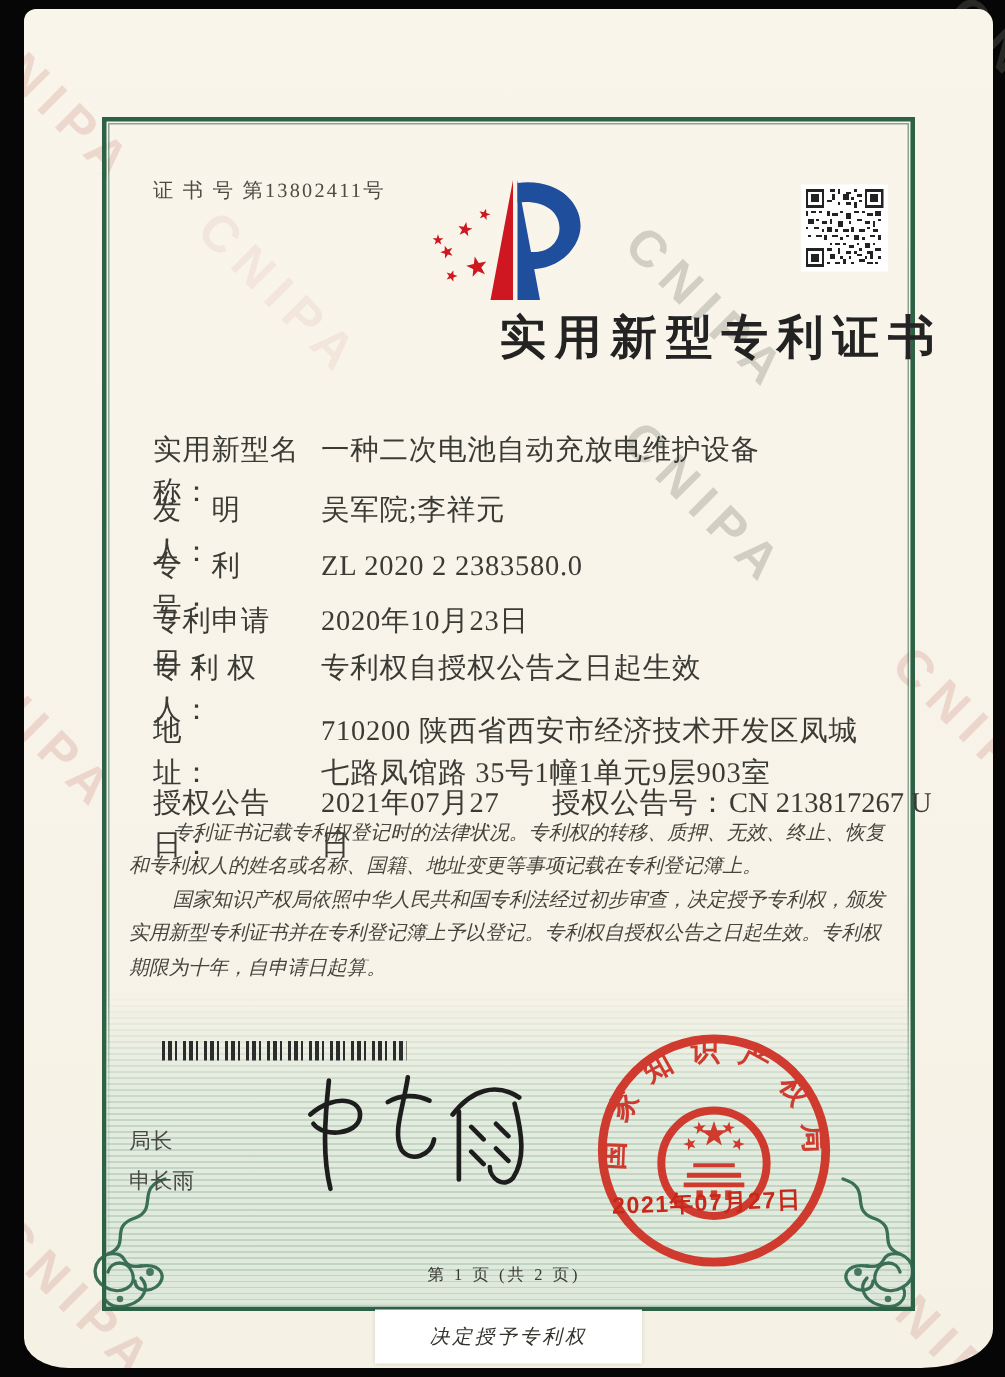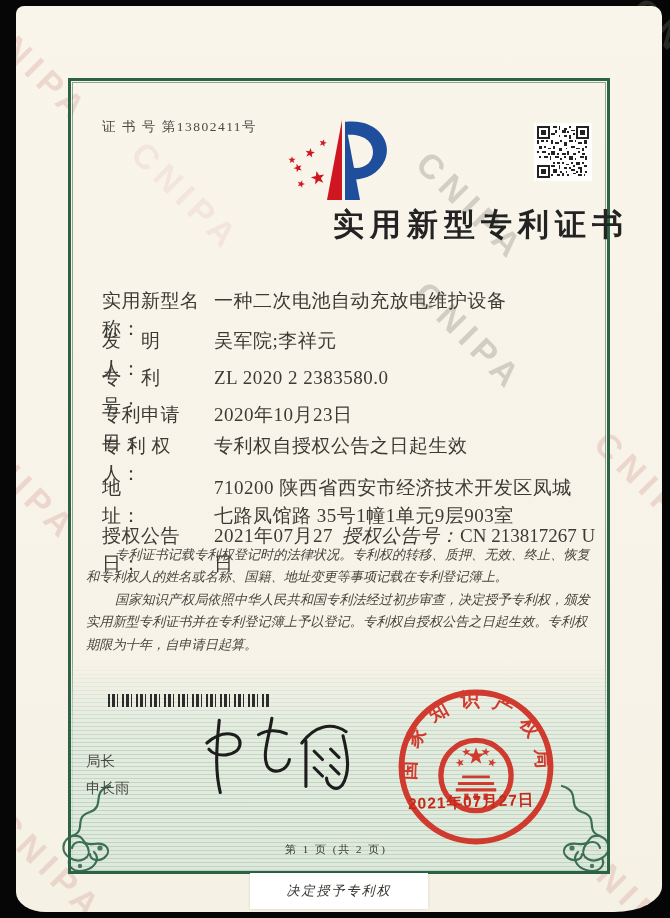--- a/index.html
+++ b/index.html
@@ -23,21 +23,21 @@
       -webkit-mask-image:linear-gradient(180deg,transparent 0%,#000 40%);
       mask-image:linear-gradient(180deg,transparent 0%,#000 40%);}
   .certno{position:absolute;left:86px;top:112px;font-size:13.5px;color:#4b4b44;letter-spacing:1.5px;}
   .qr{position:absolute;left:518px;top:117px;width:58px;height:58px;background:#fff;padding:3px;box-sizing:border-box;}
   .logo{position:absolute;left:255px;top:104px;width:136px;height:96px;}
   .title{position:absolute;left:52px;top:198px;width:561px;text-align:right;
          font-size:31px;font-weight:bold;color:#232323;letter-spacing:6px;}
   .field{position:absolute;left:86px;width:478px;display:flex;font-size:19px;color:#3b3b35;line-height:1.45;}
   .field .lab{flex:0 0 112px;letter-spacing:.5px;}
   .field .val{flex:1;letter-spacing:.5px;}
-  .field .lab2{flex:0 0 118px;letter-spacing:.5px;font-style:italic;}
+  .field .lab2{flex:0 0 118px;margin-left:26px;letter-spacing:.5px;}
   .field .val2{flex:0 0 auto;}
   .paras{position:absolute;left:70px;top:538px;width:504px;font-size:13.2px;line-height:1.7;
          color:#45453d;font-style:italic;}
   .paras p{margin:0;text-indent:2.2em;}
   .barcode{position:absolute;left:92px;top:688px;width:163px;height:13px;
       background:repeating-linear-gradient(90deg,#2c2c2c 0 2px,transparent 2px 4px,#2c2c2c 4px 7px,transparent 7px 9px,#2c2c2c 9px 10px,transparent 10px 14px);}
   .officer{position:absolute;left:70px;top:742px;font-size:14.5px;color:#4a4a44;line-height:27px;
            font-family:"Liberation Sans","DejaVu Sans",sans-serif;}
   .sig{position:absolute;left:180px;top:704px;width:160px;height:98px;}
   .seal{position:absolute;left:380px;top:678px;width:160px;height:166px;opacity:.95;}

